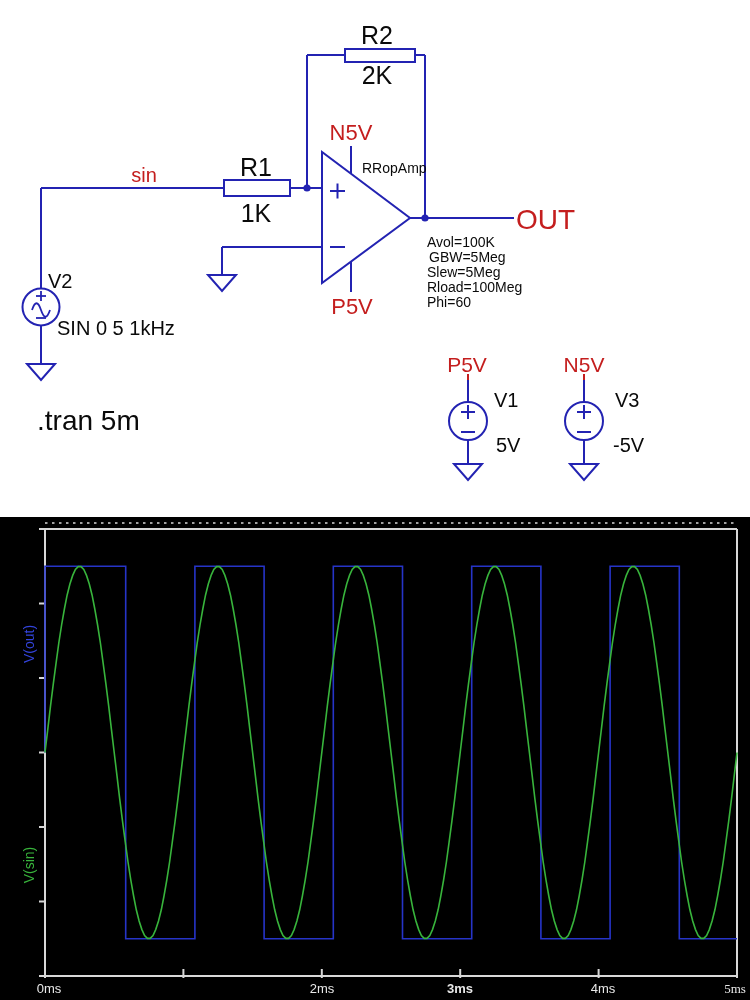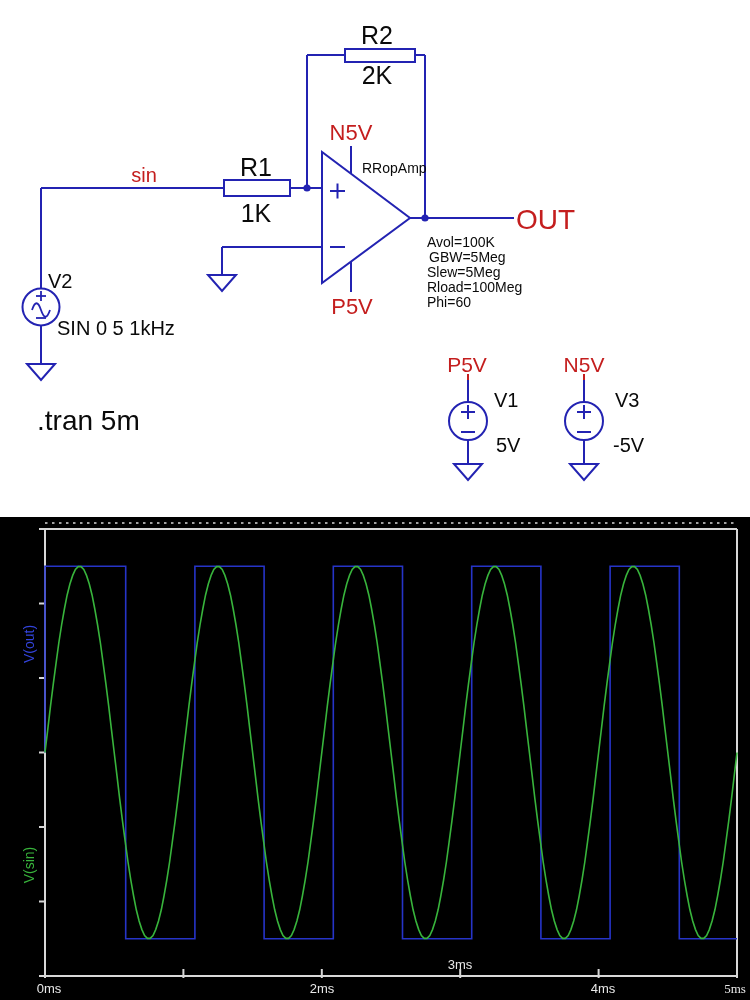--- a/index.html
+++ b/index.html
@@ -159,19 +159,19 @@
       <line x1="39" y1="310" x2="46" y2="310" stroke="#d8d8d8" stroke-width="2"></line>
       <line x1="39" y1="384.5" x2="46" y2="384.5" stroke="#d8d8d8" stroke-width="2"></line>
       <line x1="39" y1="459" x2="46" y2="459" stroke="#d8d8d8" stroke-width="2"></line>
       <polyline points="45.0,235.5 45.0,49.3 125.7,49.3 125.7,421.8 194.9,421.8 194.9,49.3 264.1,49.3 264.1,421.8 333.3,421.8 333.3,49.3 402.5,49.3 402.5,421.8 471.7,421.8 471.7,49.3 540.9,49.3 540.9,421.8 610.1,421.8 610.1,49.3 679.3,49.3 679.3,421.8 737.0,421.8" fill="none" stroke="#2634c8" stroke-width="1.6"></polyline>
       <polyline points="45.0,235.5 47.8,212.2 50.5,189.2 53.3,166.9 56.1,145.8 58.8,126.0 61.6,108.0 64.4,92.0 67.1,78.2 69.9,67.0 72.7,58.4 75.4,52.5 78.2,49.6 81.0,49.6 83.8,52.5 86.5,58.4 89.3,67.0 92.1,78.2 94.8,92.0 97.6,108.0 100.4,126.0 103.1,145.8 105.9,166.9 108.7,189.2 111.4,212.2 114.2,235.5 117.0,258.8 119.7,281.8 122.5,304.1 125.3,325.2 128.0,345.0 130.8,363.0 133.6,379.0 136.3,392.8 139.1,404.0 141.9,412.6 144.6,418.5 147.4,421.4 150.2,421.4 153.0,418.5 155.7,412.6 158.5,404.0 161.3,392.8 164.0,379.0 166.8,363.0 169.6,345.0 172.3,325.2 175.1,304.1 177.9,281.8 180.6,258.8 183.4,235.5 186.2,212.2 188.9,189.2 191.7,166.9 194.5,145.8 197.2,126.0 200.0,108.0 202.8,92.0 205.5,78.2 208.3,67.0 211.1,58.4 213.8,52.5 216.6,49.6 219.4,49.6 222.2,52.5 224.9,58.4 227.7,67.0 230.5,78.2 233.2,92.0 236.0,108.0 238.8,126.0 241.5,145.8 244.3,166.9 247.1,189.2 249.8,212.2 252.6,235.5 255.4,258.8 258.1,281.8 260.9,304.1 263.7,325.2 266.4,345.0 269.2,363.0 272.0,379.0 274.7,392.8 277.5,404.0 280.3,412.6 283.0,418.5 285.8,421.4 288.6,421.4 291.4,418.5 294.1,412.6 296.9,404.0 299.7,392.8 302.4,379.0 305.2,363.0 308.0,345.0 310.7,325.2 313.5,304.1 316.3,281.8 319.0,258.8 321.8,235.5 324.6,212.2 327.3,189.2 330.1,166.9 332.9,145.8 335.6,126.0 338.4,108.0 341.2,92.0 343.9,78.2 346.7,67.0 349.5,58.4 352.2,52.5 355.0,49.6 357.8,49.6 360.6,52.5 363.3,58.4 366.1,67.0 368.9,78.2 371.6,92.0 374.4,108.0 377.2,126.0 379.9,145.8 382.7,166.9 385.5,189.2 388.2,212.2 391.0,235.5 393.8,258.8 396.5,281.8 399.3,304.1 402.1,325.2 404.8,345.0 407.6,363.0 410.4,379.0 413.1,392.8 415.9,404.0 418.7,412.6 421.4,418.5 424.2,421.4 427.0,421.4 429.8,418.5 432.5,412.6 435.3,404.0 438.1,392.8 440.8,379.0 443.6,363.0 446.4,345.0 449.1,325.2 451.9,304.1 454.7,281.8 457.4,258.8 460.2,235.5 463.0,212.2 465.7,189.2 468.5,166.9 471.3,145.8 474.0,126.0 476.8,108.0 479.6,92.0 482.3,78.2 485.1,67.0 487.9,58.4 490.6,52.5 493.4,49.6 496.2,49.6 499.0,52.5 501.7,58.4 504.5,67.0 507.3,78.2 510.0,92.0 512.8,108.0 515.6,126.0 518.3,145.8 521.1,166.9 523.9,189.2 526.6,212.2 529.4,235.5 532.2,258.8 534.9,281.8 537.7,304.1 540.5,325.2 543.2,345.0 546.0,363.0 548.8,379.0 551.5,392.8 554.3,404.0 557.1,412.6 559.8,418.5 562.6,421.4 565.4,421.4 568.2,418.5 570.9,412.6 573.7,404.0 576.5,392.8 579.2,379.0 582.0,363.0 584.8,345.0 587.5,325.2 590.3,304.1 593.1,281.8 595.8,258.8 598.6,235.5 601.4,212.2 604.1,189.2 606.9,166.9 609.7,145.8 612.4,126.0 615.2,108.0 618.0,92.0 620.7,78.2 623.5,67.0 626.3,58.4 629.0,52.5 631.8,49.6 634.6,49.6 637.4,52.5 640.1,58.4 642.9,67.0 645.7,78.2 648.4,92.0 651.2,108.0 654.0,126.0 656.7,145.8 659.5,166.9 662.3,189.2 665.0,212.2 667.8,235.5 670.6,258.8 673.3,281.8 676.1,304.1 678.9,325.2 681.6,345.0 684.4,363.0 687.2,379.0 689.9,392.8 692.7,404.0 695.5,412.6 698.2,418.5 701.0,421.4 703.8,421.4 706.6,418.5 709.3,412.6 712.1,404.0 714.9,392.8 717.6,379.0 720.4,363.0 723.2,345.0 725.9,325.2 728.7,304.1 731.5,281.8 734.2,258.8 737.0,235.5" fill="none" stroke="#38b43c" stroke-width="1.6"></polyline>
     </svg>
 
   <span class="xlab" style="left:49px;top:464px;">0ms</span>
   <span class="xlab" style="left:183px;top:464px;margin-top:40px;">1ms</span>
   <span class="xlab" style="left:322px;top:464px;">2ms</span>
-  <span class="xlab" style="left:460px;top:440px;">3ms</span>
+  <span class="xlab" style="left:460px;top:464px;font-weight:bold;">3ms</span>
   <span class="xlab" style="left:603px;top:464px;">4ms</span>
   <span class="xlab" style="left:735px;top:464px;font-family:Liberation Serif, serif;">5ms</span>
 
   <span id="vout-label" class="trace-label" style="left:29px;top:127px;">V(out)</span>
   <span id="vsin-label" class="trace-label" style="left:29px;top:348px;">V(sin)</span>
 </div>
 
 </body></html>

